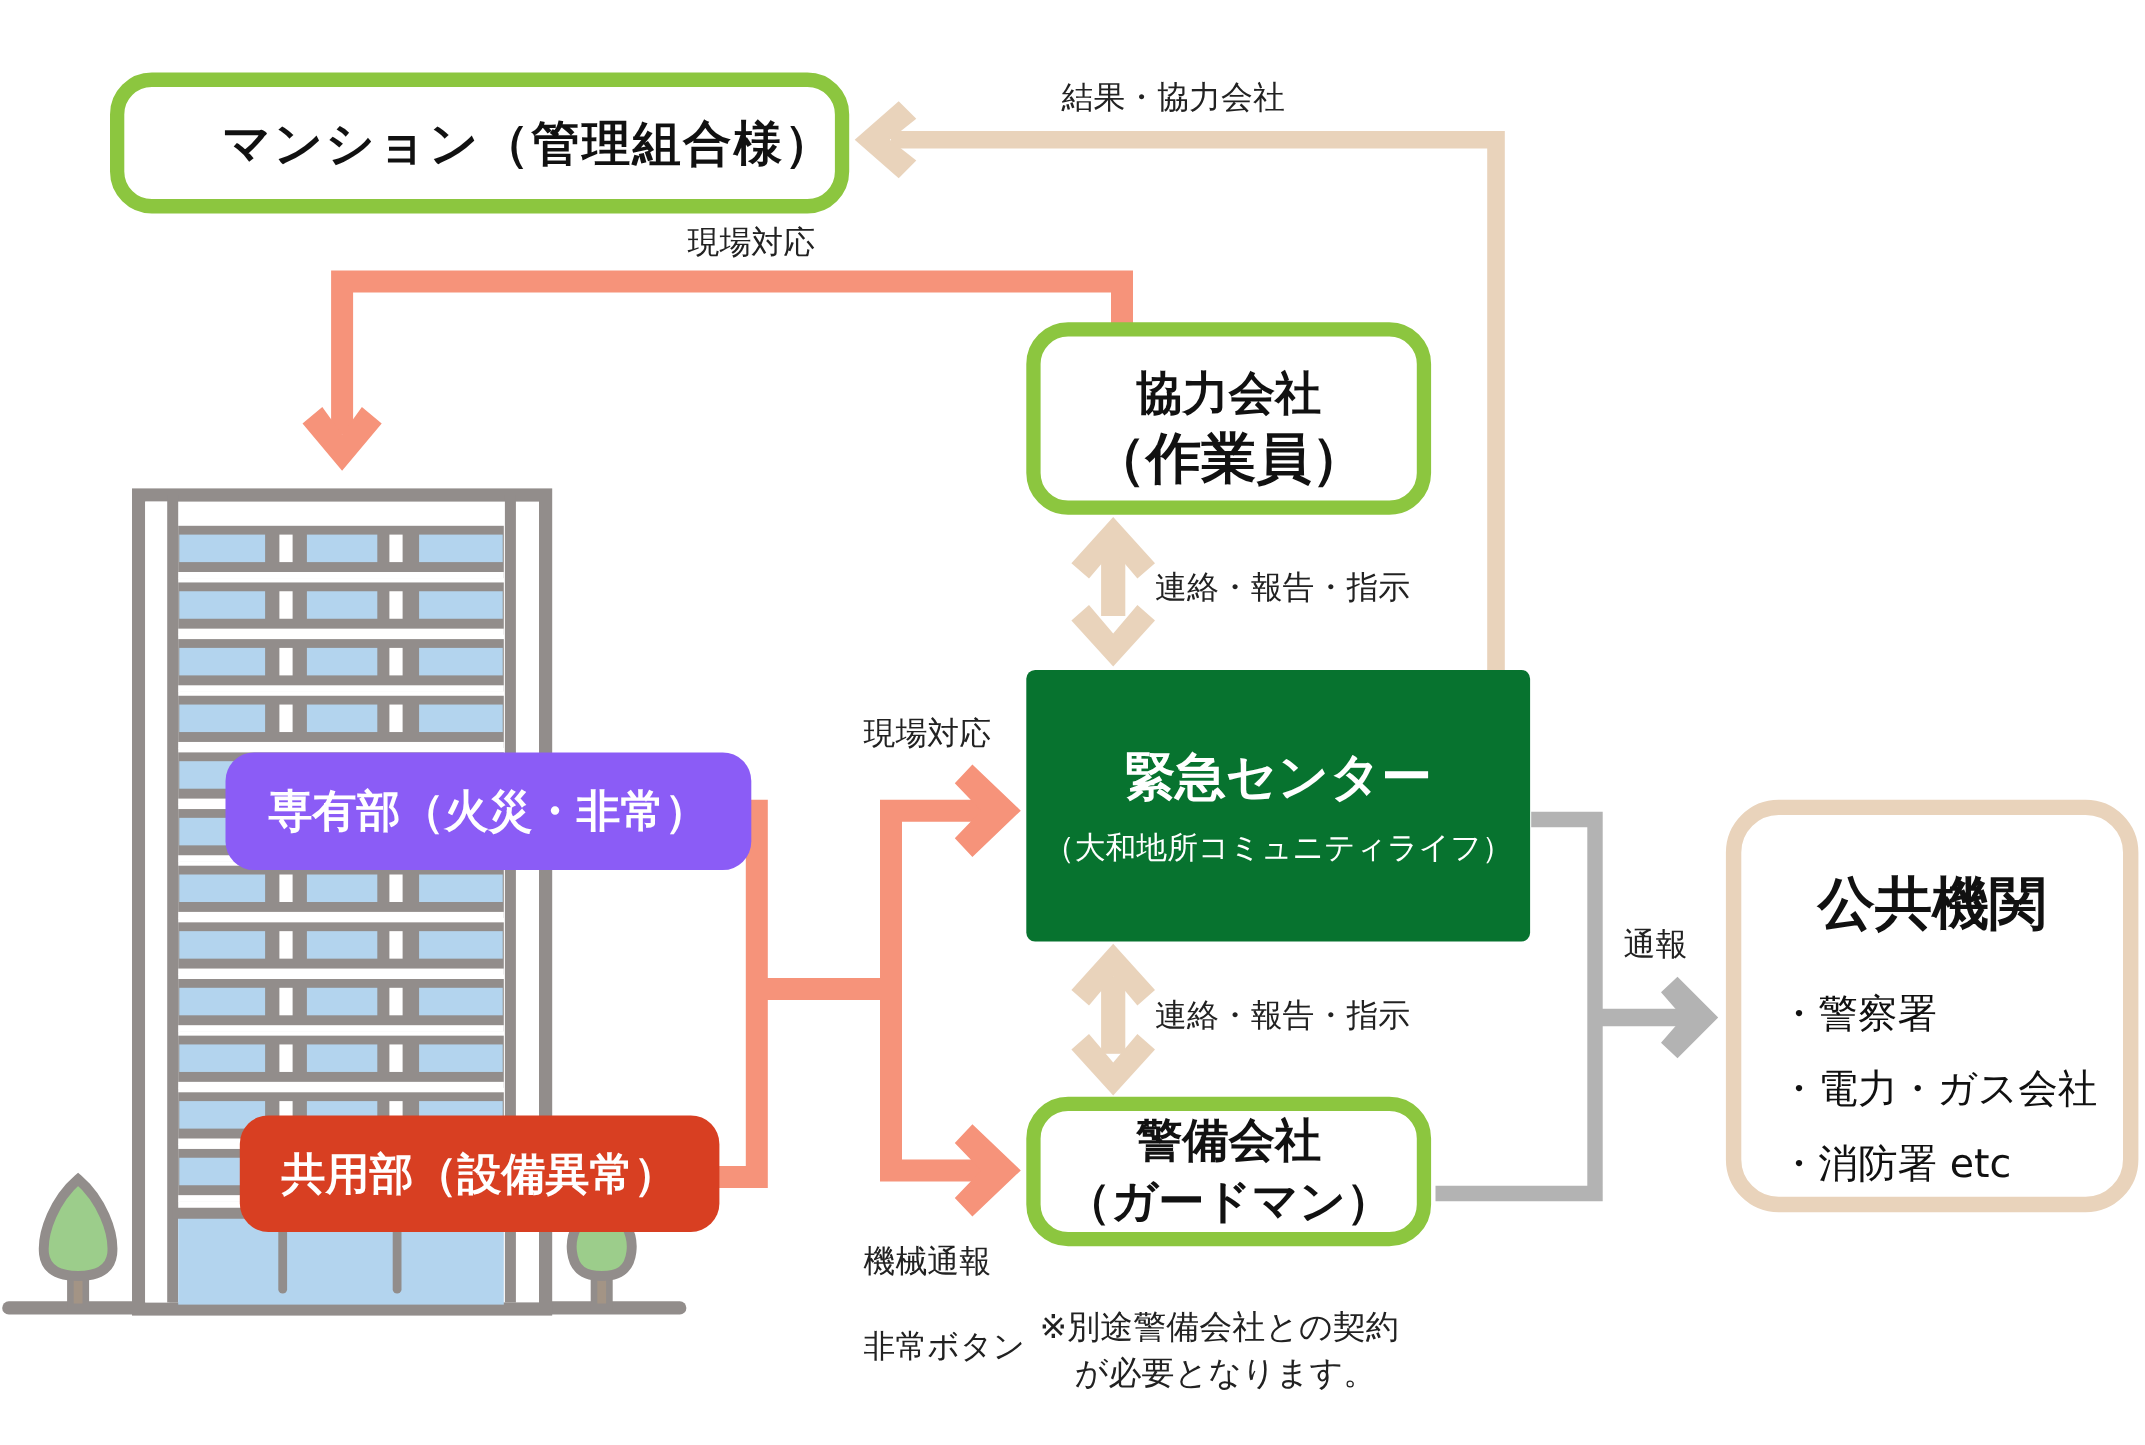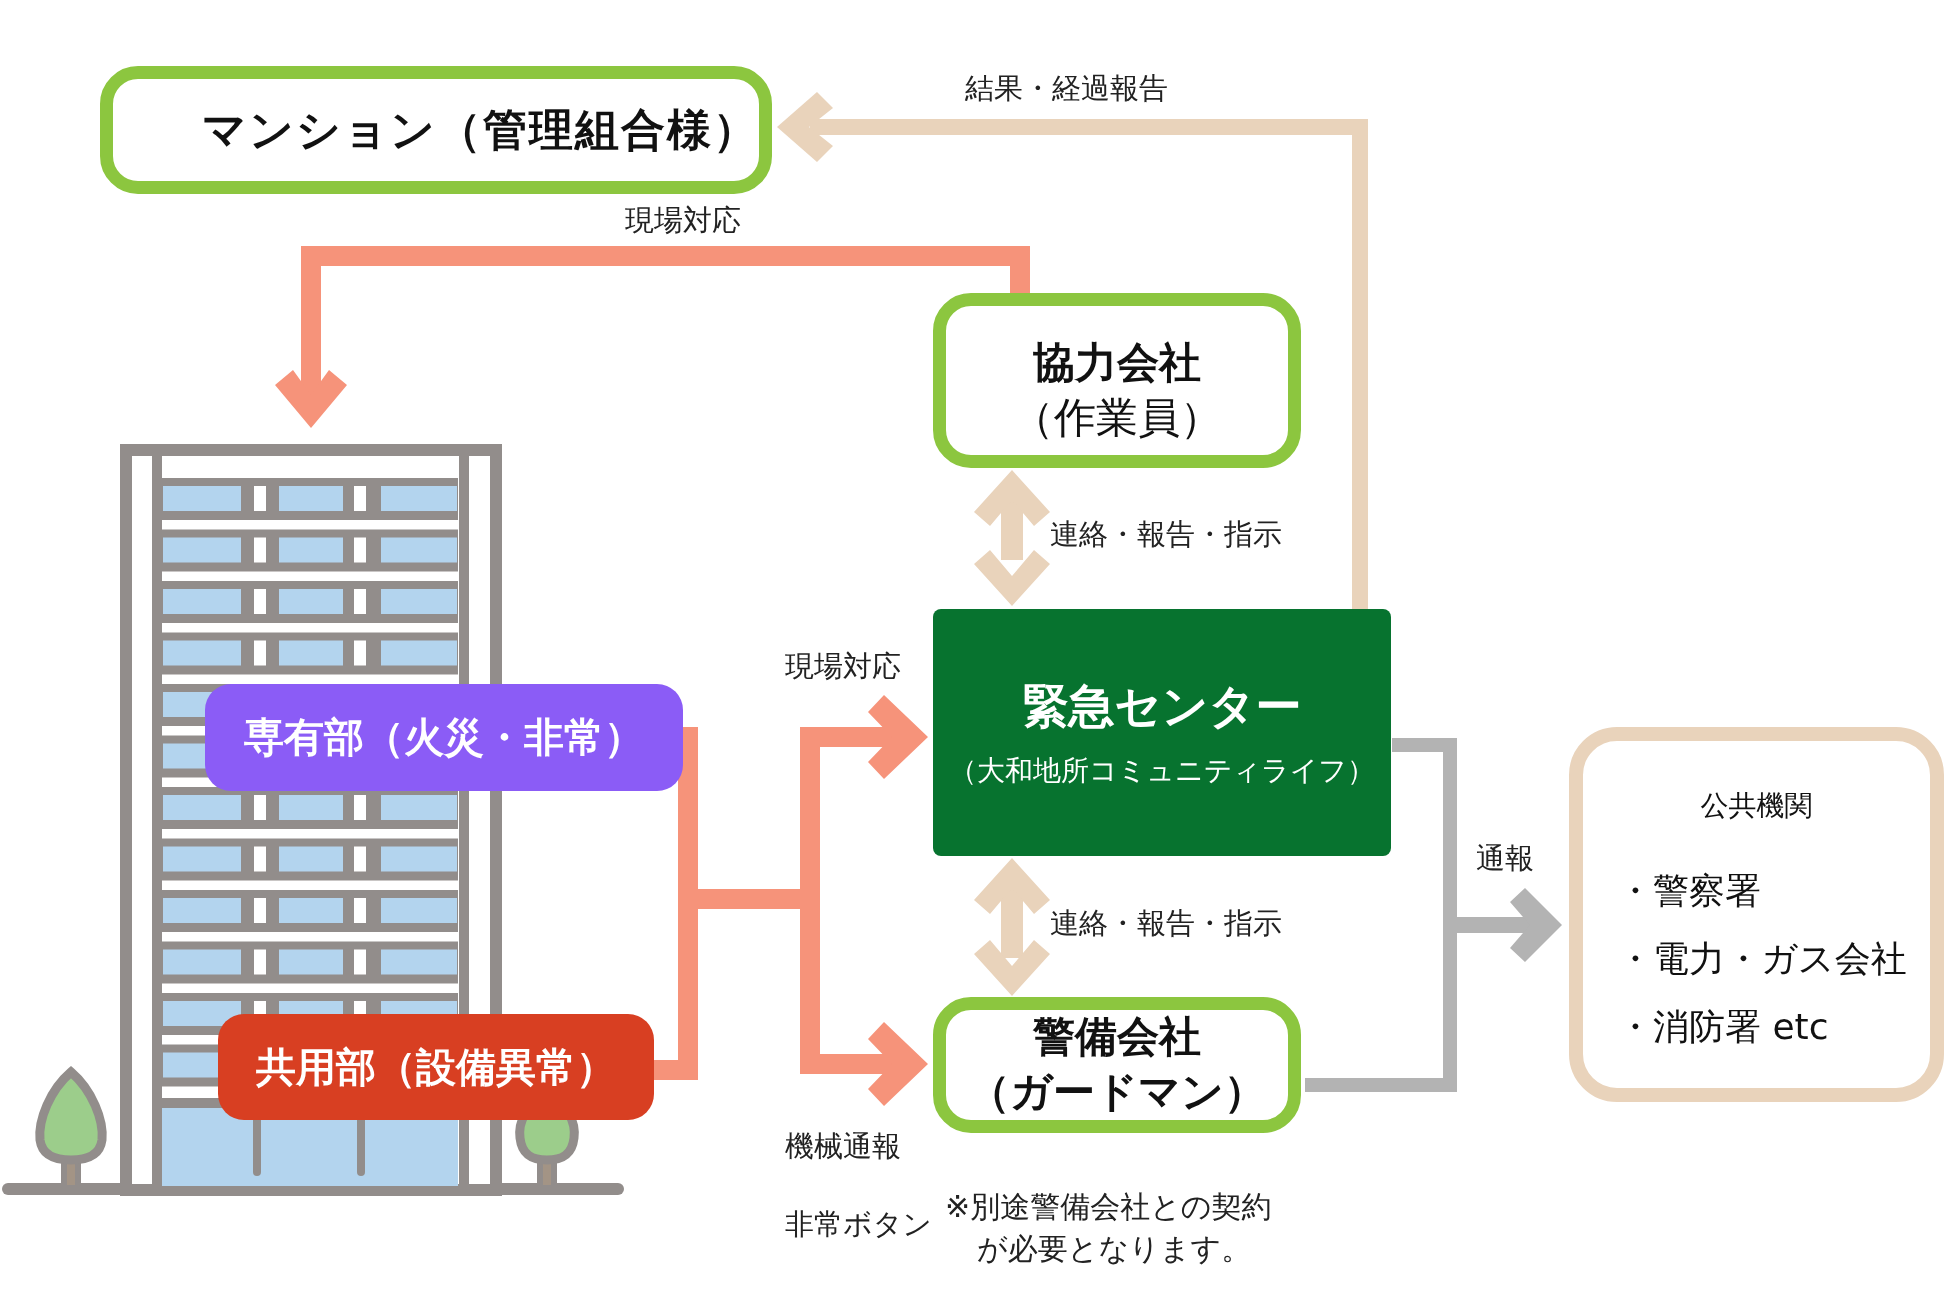--- a/index.html
+++ b/index.html
@@ -157,48 +157,48 @@
     </g>
   </g>
 </svg>
 
 <div class="box green-outline" style="left:100px;top:66px;width:672px;height:128px;align-items:flex-end;">
   <span style="font-size:44px;font-weight:bold;letter-spacing:2px;">マンション（管理組合様）</span>
 </div>
 
 <div class="box green-outline" style="left:933px;top:293px;width:368px;height:175px;">
   <span style="font-size:42px;font-weight:bold;line-height:1.3;margin-top:20px;">協力会社</span>
-  <span style="font-size:42px;font-weight:normal;line-height:1.3;">（作業員）</span>
+  <span style="font-size:50px;font-weight:bold;line-height:1.3;">（作業員）</span>
 </div>
 
 <div class="box" style="left:933px;top:609px;width:458px;height:247px;background:#07732f;border-radius:8px;color:#fff;">
   <span style="font-size:46px;font-weight:bold;margin-bottom:14px;">緊急センター</span>
   <span style="font-size:28px;">（大和地所コミュニティライフ）</span>
 </div>
 
 <div class="box green-outline" style="left:933px;top:997px;width:368px;height:136px;">
   <span style="font-size:42px;font-weight:bold;line-height:1.3;">警備会社</span>
   <span style="font-size:42px;font-weight:bold;line-height:1.3;">（ガードマン）</span>
 </div>
 
 <div class="box" style="left:1569px;top:727px;width:375px;height:375px;border:14px solid #e9d3bb;border-radius:48px;background:#fff;align-items:flex-start;justify-content:flex-start;padding:46px 0 0 34px;">
-  <span style="font-size:28px;font-weight:normal;align-self:center;margin:0 0 32px -34px;">公共機関</span>
+  <span style="font-size:52px;font-weight:bold;align-self:center;margin:0 0 32px -34px;">公共機関</span>
   <span style="font-size:36px;line-height:68px;">・警察署</span>
   <span style="font-size:36px;line-height:68px;">・電力・ガス会社</span>
   <span style="font-size:36px;line-height:68px;">・消防署 etc</span>
 </div>
 
 <div class="box" style="left:205px;top:684px;width:478px;height:107px;background:#8b5cf6;border-radius:26px;color:#fff;">
   <span style="font-size:40px;font-weight:bold;">専有部（火災・非常）</span>
 </div>
 <div class="box" style="left:218px;top:1014px;width:436px;height:106px;background:#d83f22;border-radius:26px;color:#fff;">
   <span style="font-size:40px;font-weight:bold;">共用部（設備異常）</span>
 </div>
 
-<div class="lbl" style="left:965px;top:70px;">結果・経過報告</div>
+<div class="lbl" style="left:965px;top:70px;">結果・協力会社</div>
 <div class="lbl" style="left:625px;top:202px;">現場対応</div>
 <div class="lbl" style="left:1050px;top:516px;">連絡・報告・指示</div>
 <div class="lbl" style="left:1050px;top:905px;">連絡・報告・指示</div>
 <div class="lbl" style="left:785px;top:648px;">現場対応</div>
 <div class="lbl" style="left:785px;top:1128px;">機械通報</div>
 <div class="lbl" style="left:785px;top:1170px;margin-top:36px;">非常ボタン</div>
 <div class="lbl" style="left:1476px;top:840px;">通報</div>
 
 <div class="lbl" style="left:945px;top:1188px;font-size:30px;">※別途警備会社との契約</div>
 <div class="lbl" style="left:977px;top:1230px;font-size:30px;">が必要となります。</div>

